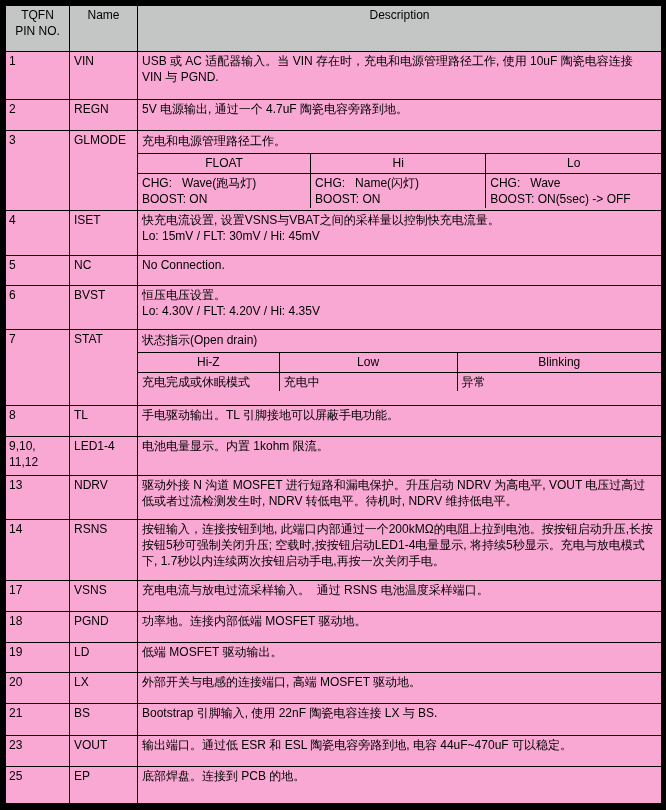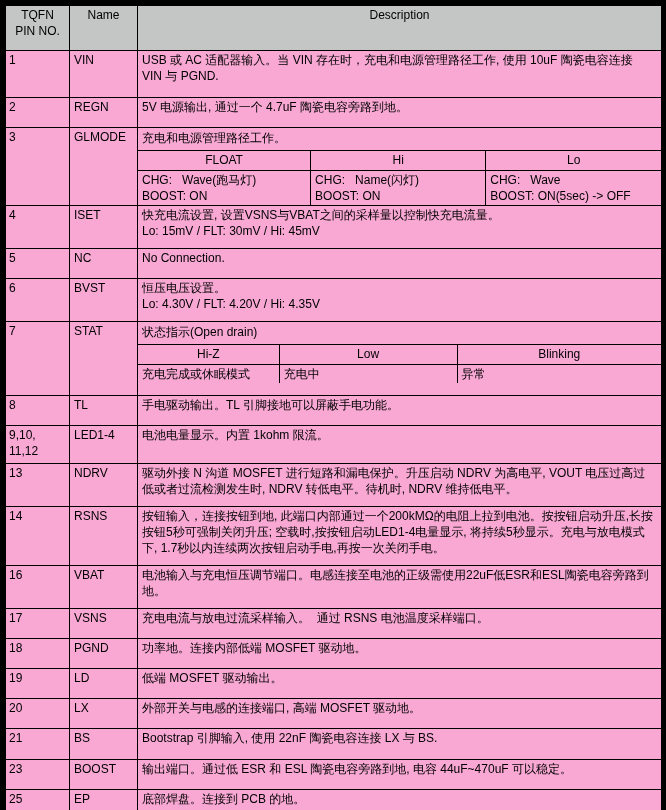--- a/index.html
+++ b/index.html
@@ -193,27 +193,20 @@
 
   <tr style="height:54px">
     <td class="pc">14</td>
     <td class="nmc">RSNS</td>
     <td class="dc">
             <div class="ln">按钮输入，连接按钮到地, 此端口内部通过一个200kMΩ的电阻上拉到电池。按按钮启动升压,长按按钮5秒可强制关闭升压; 空载时,按按钮启动LED1-4电量显示, 将持续5秒显示。充电与放电模式下, 1.7秒以内连续两次按钮启动手电,再按一次关闭手电。</div>
           </td>
   </tr>
 
 
-  <tr style="height:38px">
-    <td class="pc">16</td>
-    <td class="nmc">VBAT</td>
-    <td class="dc">
-            <div class="ln">电池输入与充电恒压调节端口。电感连接至电池的正级需使用22uF低ESR和ESL陶瓷电容旁路到地。</div>
-          </td>
-  </tr>
 
   <tr style="height:22px">
     <td class="pc">17</td>
     <td class="nmc">VSNS</td>
     <td class="dc">
             <div class="ln">充电电流与放电过流采样输入。  通过 RSNS 电池温度采样端口。</div>
           </td>
   </tr>
 
   <tr style="height:23px">
@@ -244,21 +237,21 @@
     <td class="pc">21</td>
     <td class="nmc">BS</td>
     <td class="dc">
             <div class="ln">Bootstrap 引脚输入, 使用 22nF 陶瓷电容连接 LX 与 BS.</div>
           </td>
   </tr>
 
 
   <tr style="height:22px">
     <td class="pc">23</td>
-    <td class="nmc">BOOST</td>
+    <td class="nmc">VOUT</td>
     <td class="dc">
             <div class="ln">输出端口。通过低 ESR 和 ESL 陶瓷电容旁路到地, 电容 44uF~470uF 可以稳定。</div>
           </td>
   </tr>
 
 
   <tr style="height:36px">
     <td class="pc">25</td>
     <td class="nmc">EP</td>
     <td class="dc">

